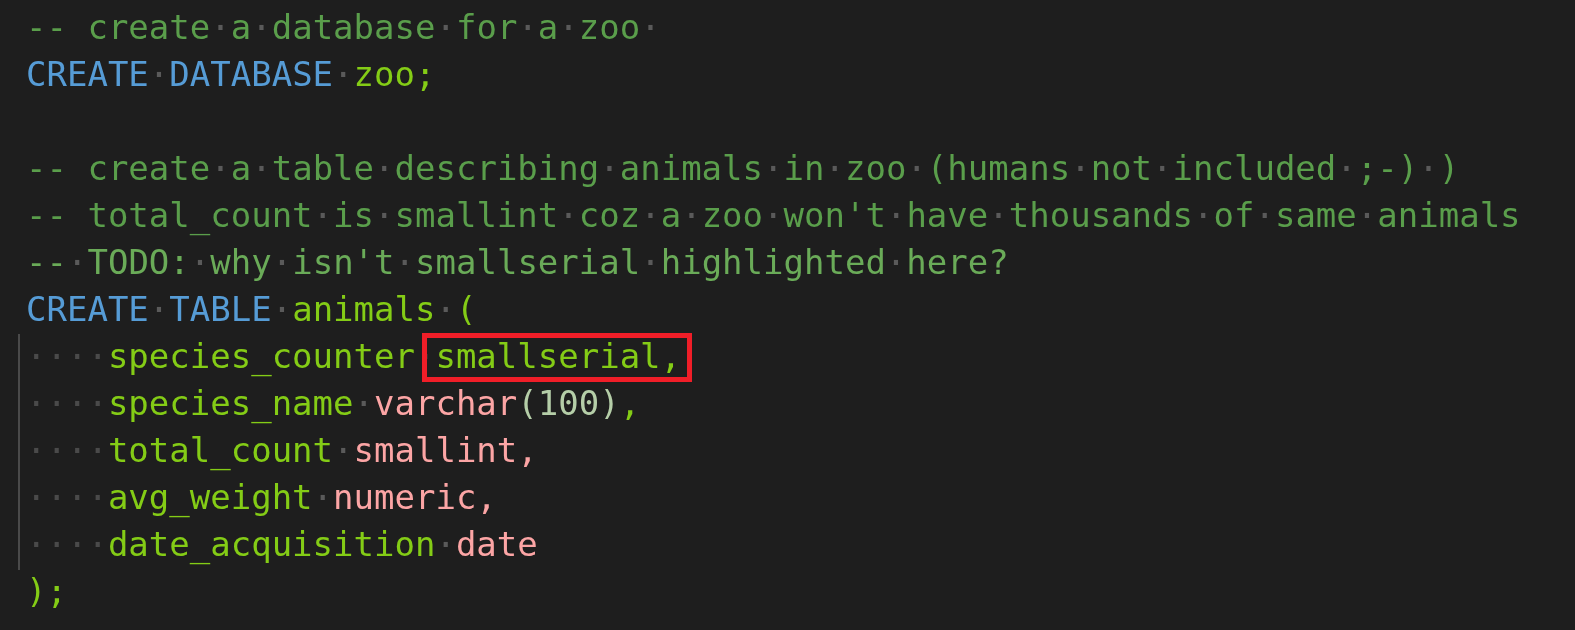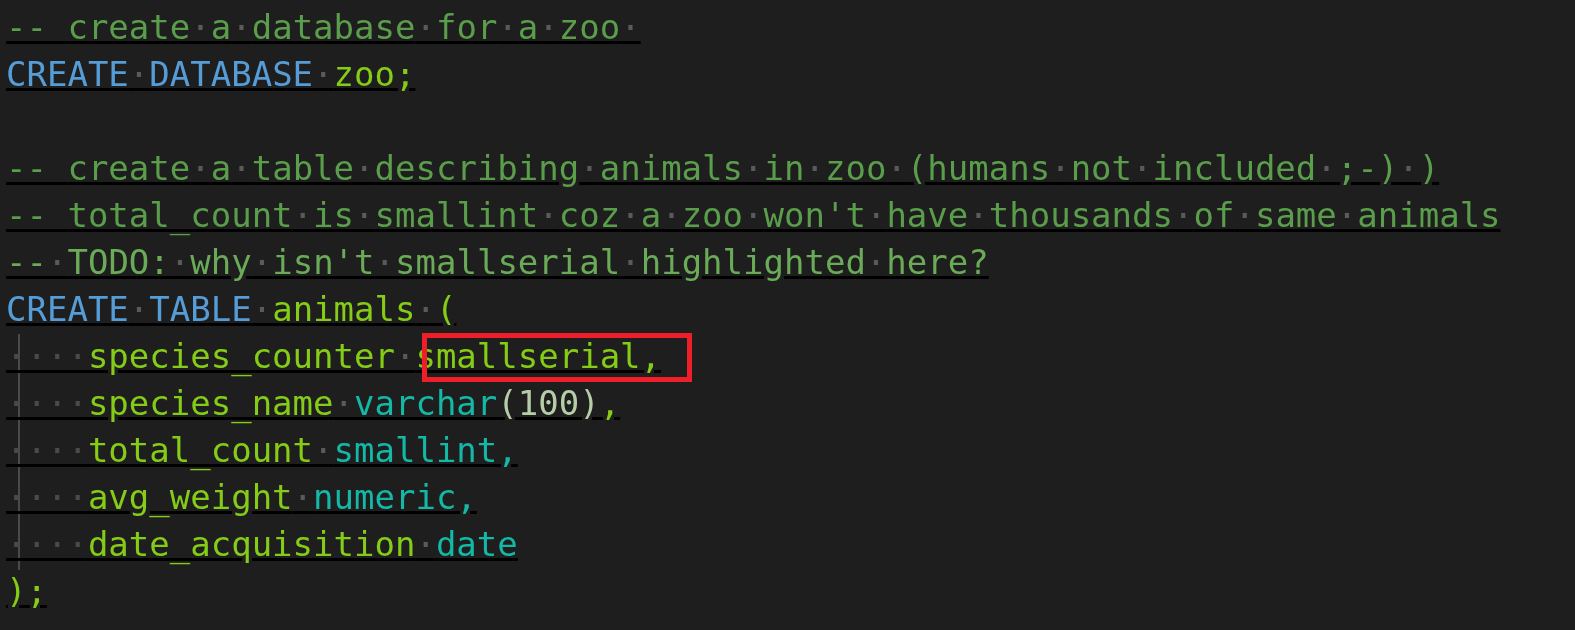--- a/index.html
+++ b/index.html
@@ -15,37 +15,36 @@
     background: #1e1e1e;
     overflow: hidden;
     font-family: "DejaVu Sans Mono", "Liberation Mono", monospace;
     font-size: 34px;
     line-height: 47px;
     letter-spacing: 0px;
     -webkit-font-smoothing: antialiased;
   }
   .code-area {
     position: absolute;
-    left: 6px;
+    left: 26px;
     top: 4px;
     right: 0;
     white-space: pre;
-    text-decoration: underline;
   }
   .line {
     height: 47px;
     white-space: pre;
     position: relative;
   }
   
   .tok-comment   { color: #5a9e4b; }
   .tok-comment-b { color: #6aab58; }
   .tok-keyword   { color: #569cd6; }
   .tok-plain     { color: #84cc16; }
-  .tok-type      { color: #14b8a6; }
+  .tok-type      { color: #fca5a5; }
   .tok-number    { color: #b5cea8; }
 
   
   .ws {
     color: #5a5a5a;
   }
   .ws-indent {
     color: #4a4a4a;
   }
 

